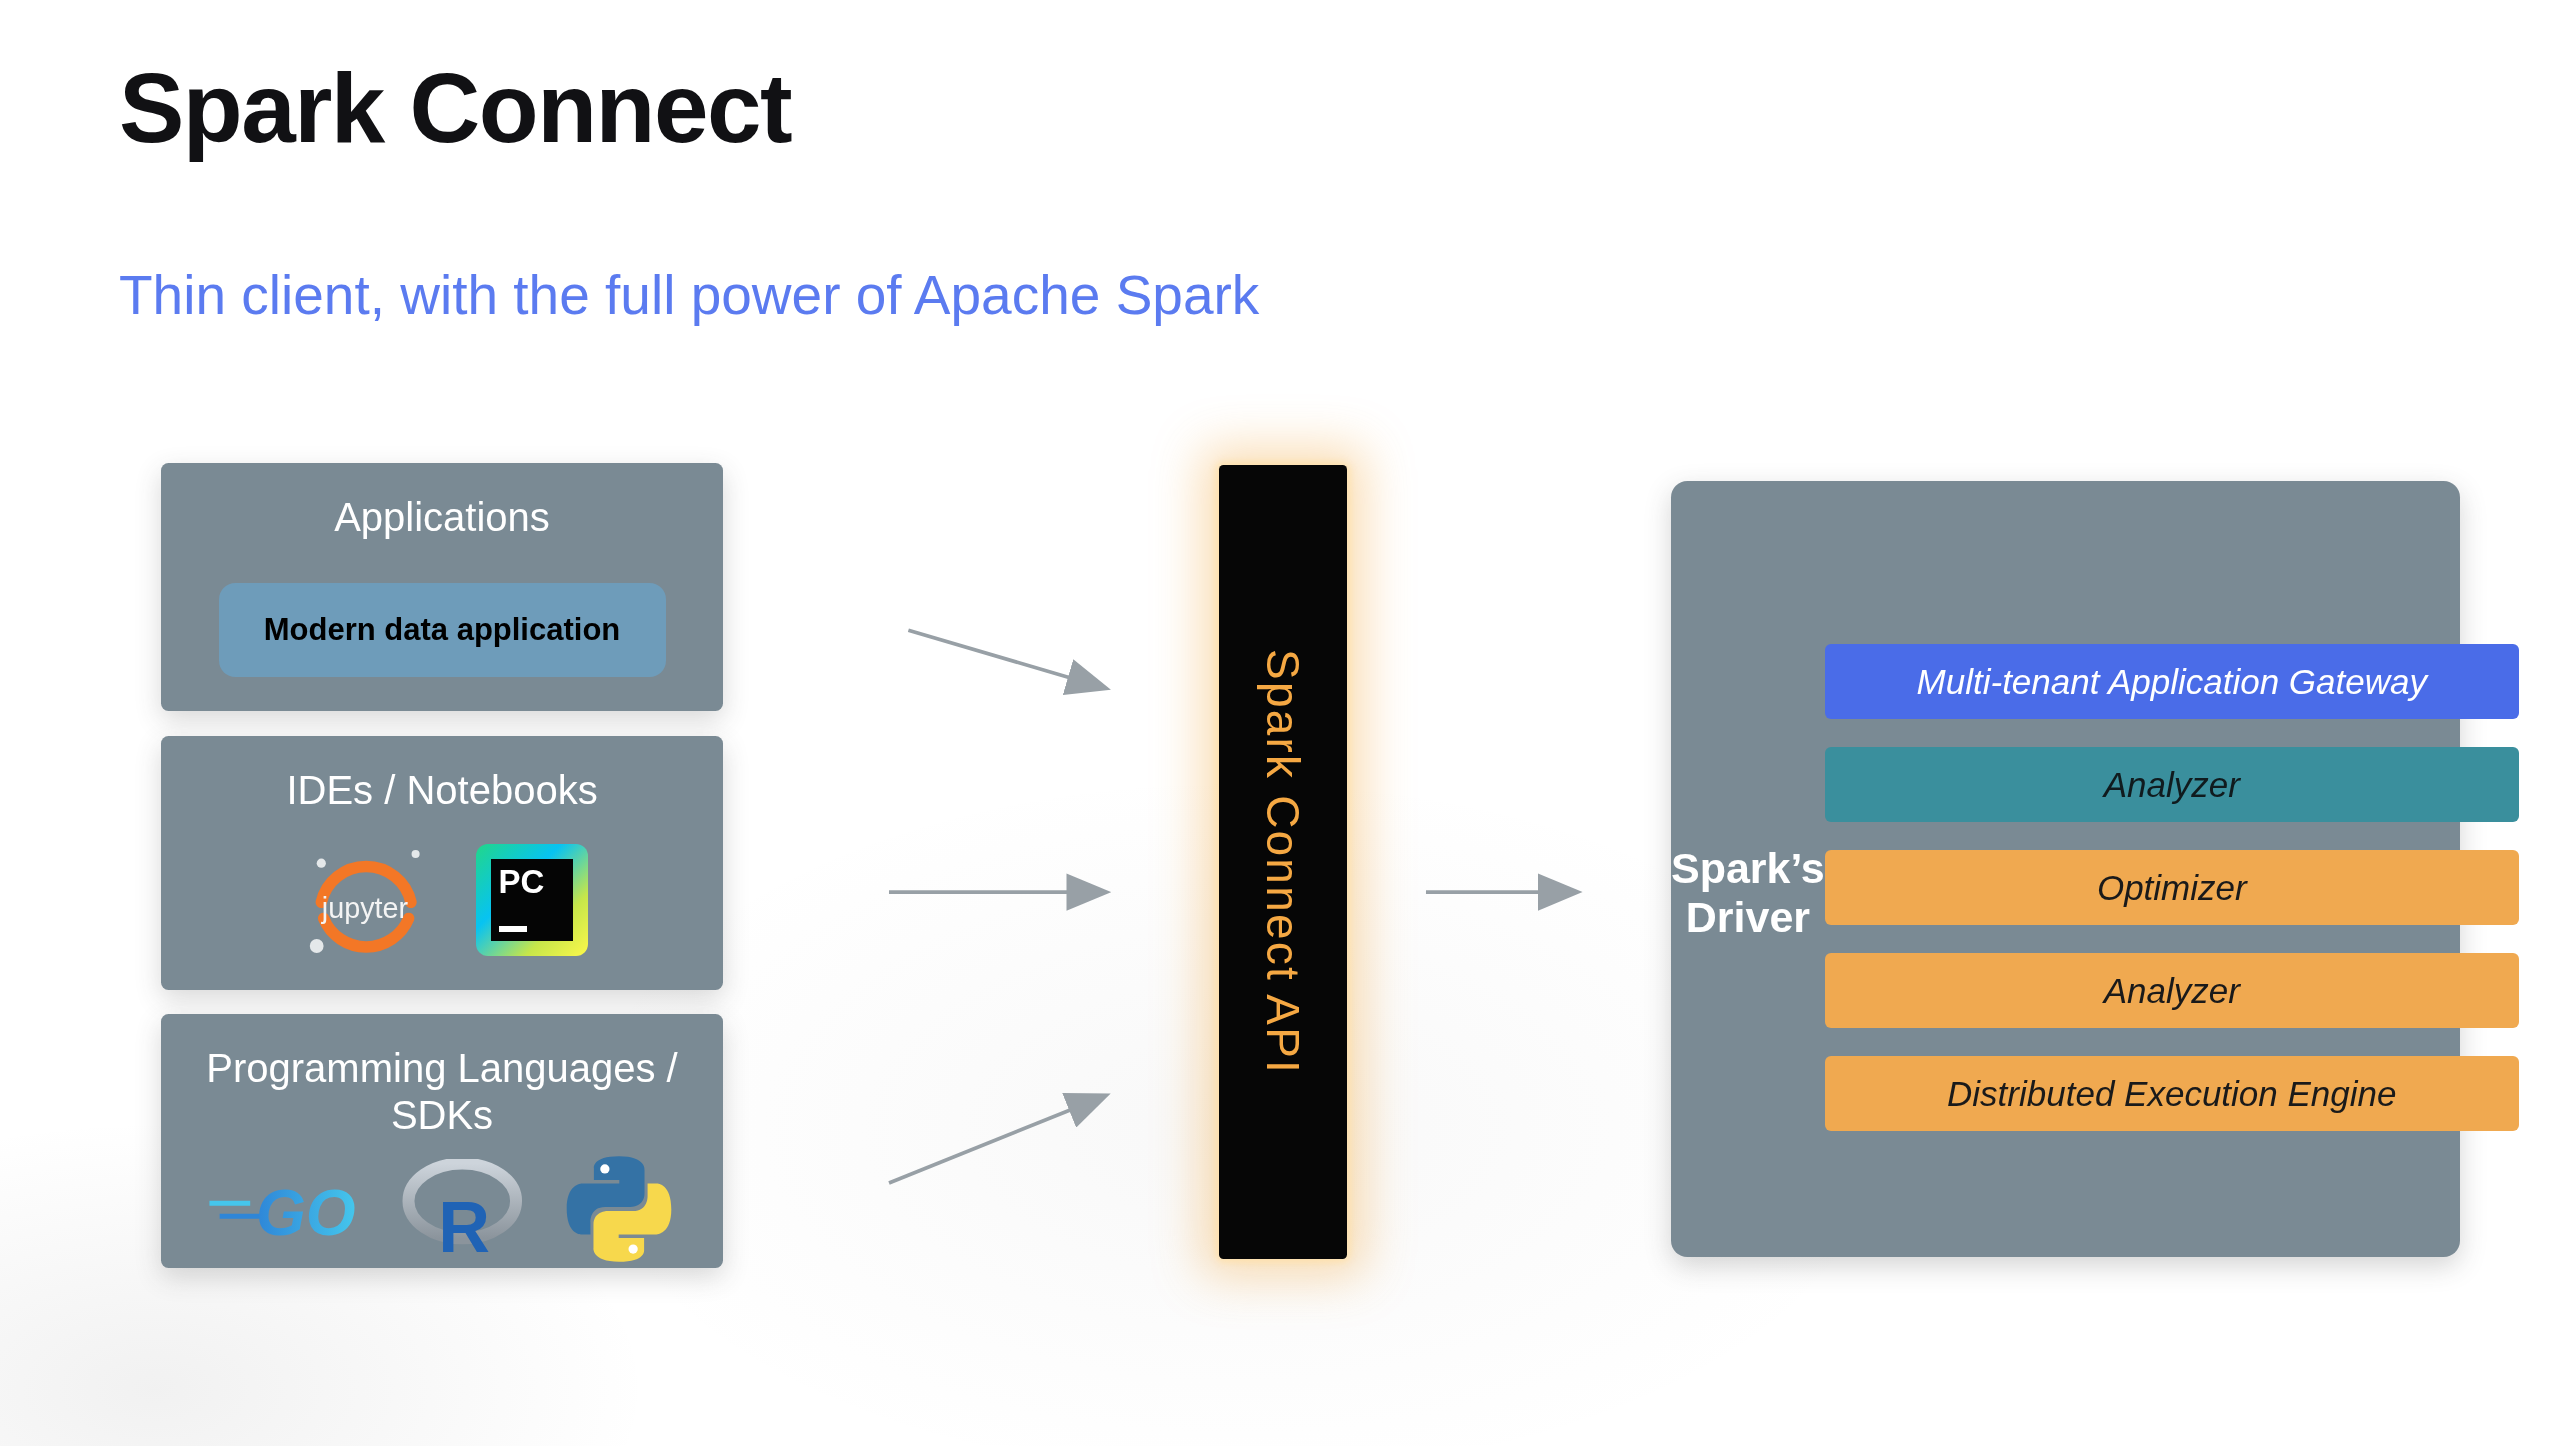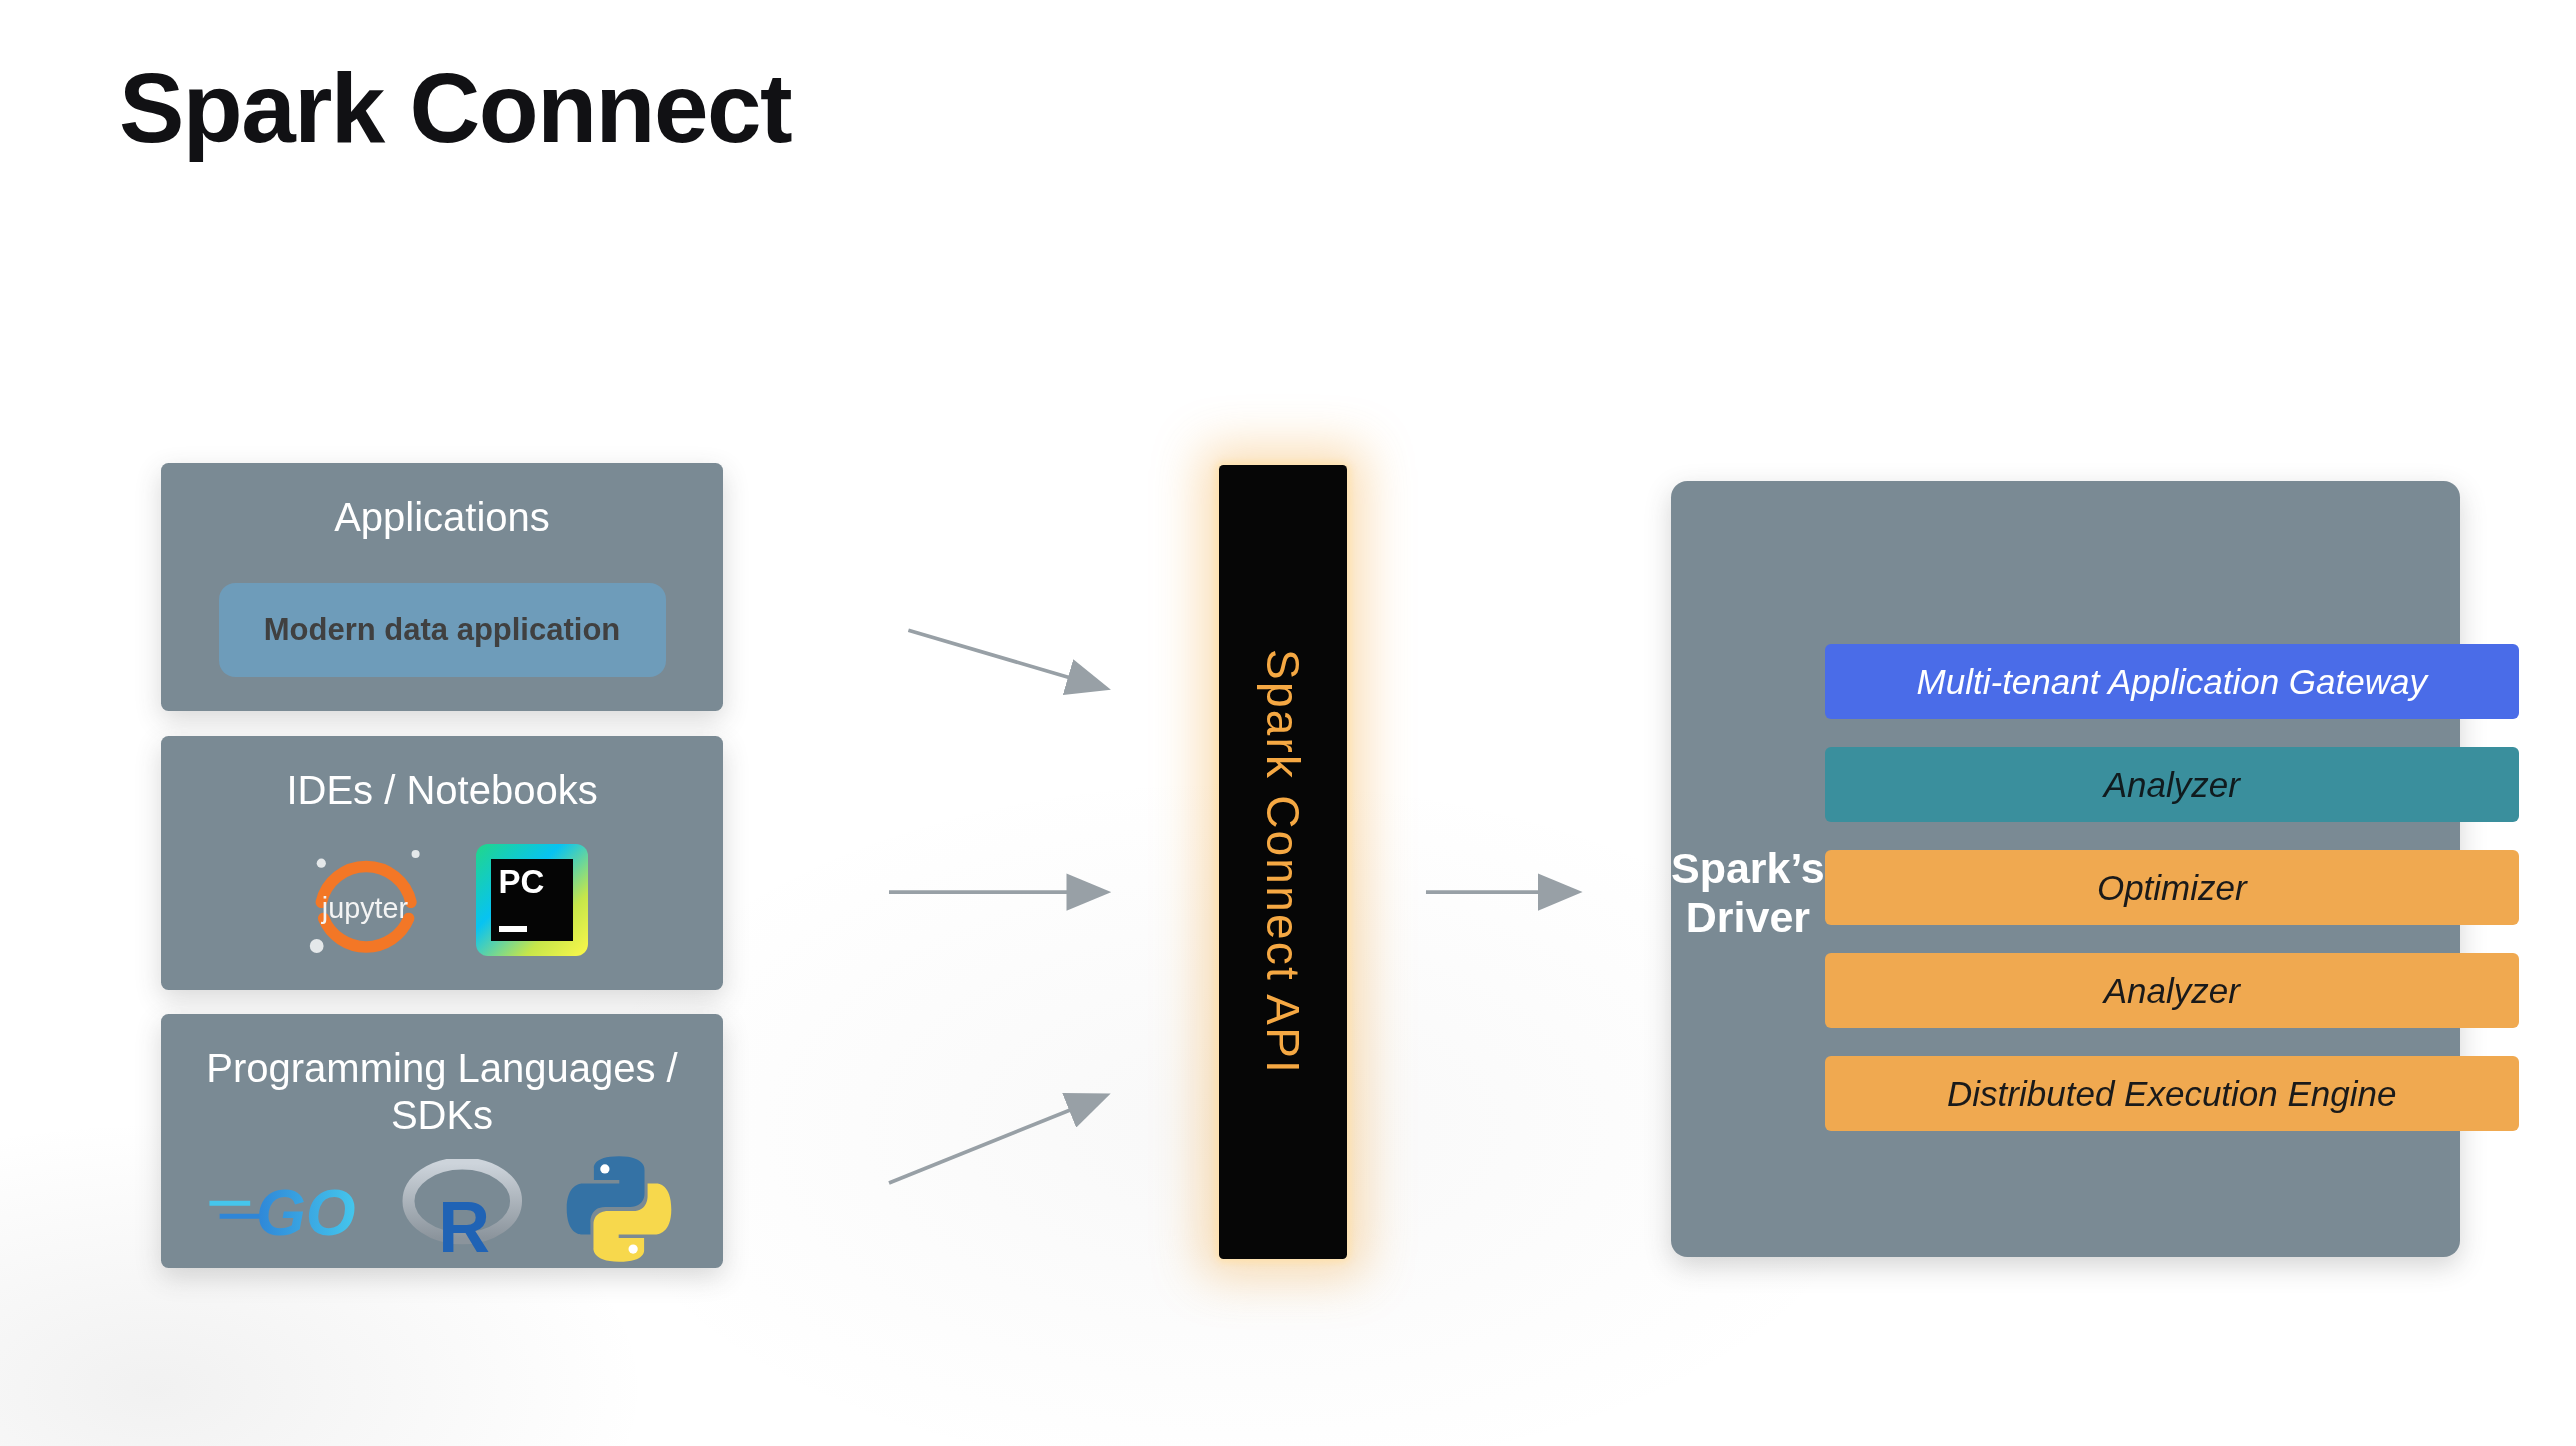--- a/index.html
+++ b/index.html
@@ -32,21 +32,21 @@
     display:flex; flex-direction:column; align-items:center;
   }
   .box1 { top:463px; height:248px; }
   .box2 { top:736px; height:254px; }
   .box3 { top:1014px; height:254px; }
   .boxtitle { margin-top:31px; font-size:40px; font-weight:500; text-align:center; line-height:1.18; }
   .box3 .boxtitle { width:582px; }
   .chip {
     margin-top:42px; width:447px; height:94px; border-radius:16.4px;
     display:flex; align-items:center; justify-content:center;
-    font-size:31px; font-weight:700; color:#404040;
+    font-size:31px; font-weight:700; color:#000000;
   }
   .iconrow { display:flex; align-items:center; justify-content:center; gap:42px; margin-top:16.4px; }
   .box3 .iconrow { margin-top:12px; gap:33px; }
 
   
   .pc-outer {
     width:112px; height:112px; border-radius:12px; position:relative;
     background:linear-gradient(135deg,#21d789 0%,#07c3f2 38%,#c6e64a 72%,#fcf84a 100%);
     display:flex; align-items:center; justify-content:center;
   }
@@ -81,20 +81,21 @@
     display:flex; align-items:center; justify-content:center;
     font-size:35px; font-weight:500;
   }
 </style>
 </head>
 <body>
 
 <div class="canvas">
 
   <div class="title">Spark Connect</div>
+  <div class="subtitle" style="color: rgb(91, 123, 240);">Thin client, with the full power of Apache Spark</div>
 
 
   <div class="srcbox box1" style="background: rgb(122, 138, 148);">
     <div class="boxtitle">Applications</div>
     <div class="chip" style="background: rgb(110, 156, 186);">Modern data application</div>
   </div>
 
   <div class="srcbox box2" style="background: rgb(122, 138, 148);">
     <div class="boxtitle">IDEs / Notebooks</div>
     <div class="iconrow">

